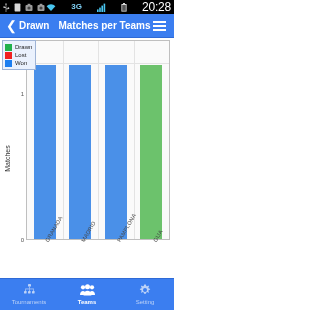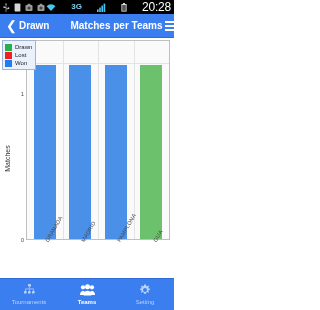--- a/index.html
+++ b/index.html
@@ -34,21 +34,21 @@
     background:#3b7ef0;
     display:flex; align-items:center;
     padding:0 6px;
     border-bottom:1px solid #2f6ad6;
   }
   .back-wrap { display:flex; align-items:center; gap:2px; cursor:pointer; }
   .chev { color:#ffffff; font-size:13px; line-height:13px; }
   .back-label { color:#ffffff; font-size:10px; font-weight:bold; }
   .ab-title {
     color:#ffffff; font-size:10px; font-weight:bold;
-    margin-left:21px; white-space:nowrap;
+    margin-left:9px; white-space:nowrap;
   }
   .ab-menu { margin-left:auto; display:flex; flex-direction:column; gap:2px; cursor:pointer; padding:2px; }
   .ab-menu span { display:block; width:13px; height:2px; background:#ffffff; }
 
   
   .chart-area {
     position:absolute; left:0; top:38px; right:0; bottom:32px;
     background:#ffffff;
   }
   .ylabel {

